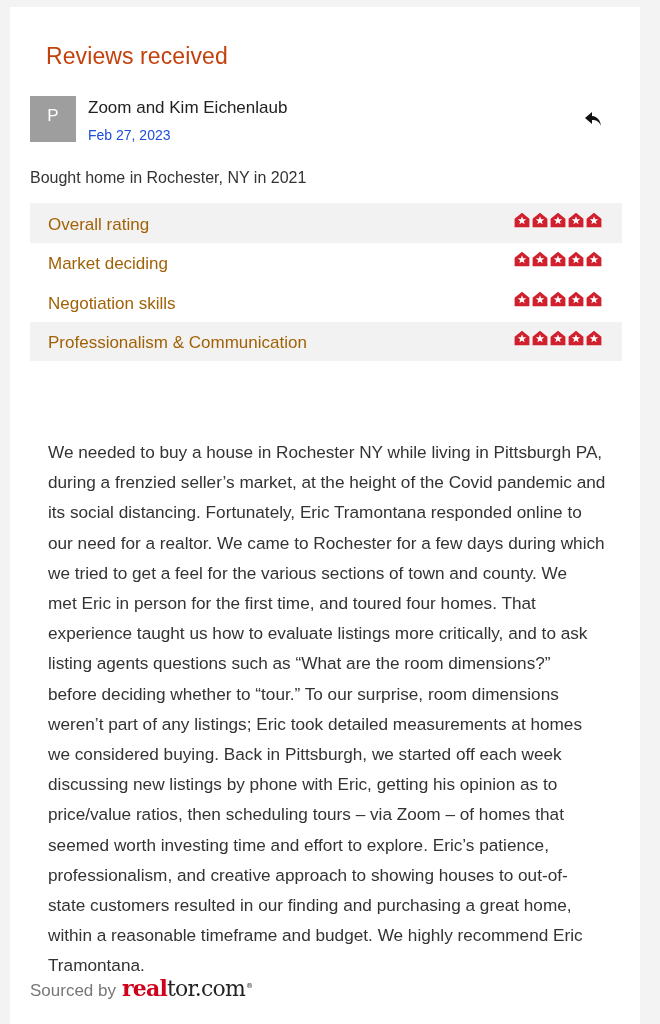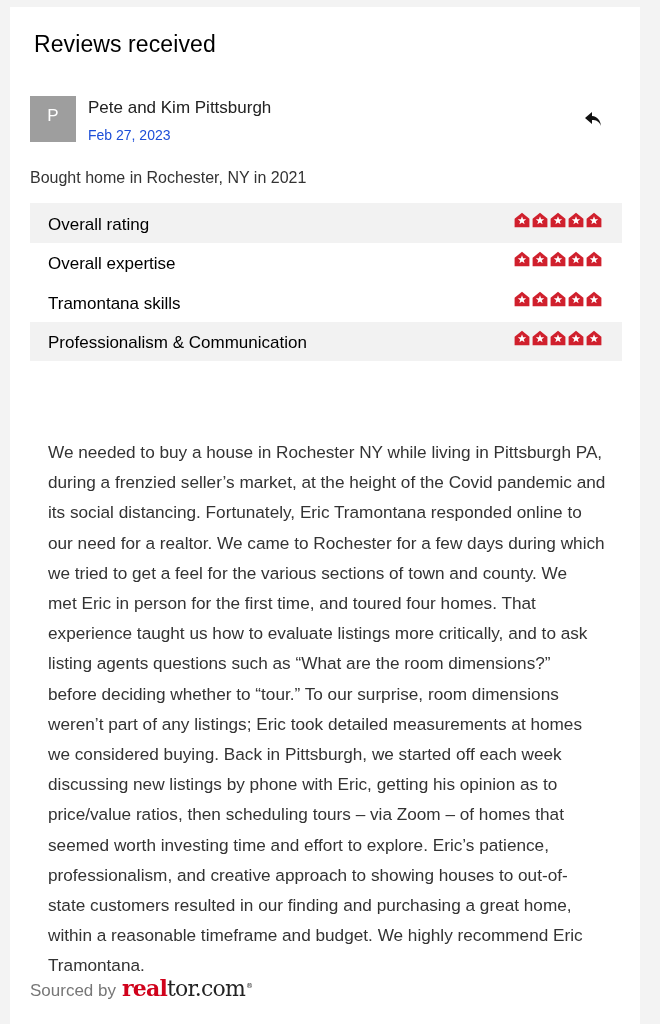--- a/index.html
+++ b/index.html
@@ -20,23 +20,23 @@
       top: 7px;
       width: 630px;
       height: 1030px;
       background: #ffffff;
     }
     .section-title {
       position: absolute;
       left: 20px;
       top: 20px;
       font-size: 23px;
-      color: #000000;
+      color: #c2410c;
       font-weight: 400;
-      margin: 4px;
+      margin: 16px;
       letter-spacing: 0.1px;
     }
     .review-header {
       position: absolute;
       left: 20px;
       top: 83px;
       width: 590px;
       height: 52px;
     }
     .avatar {
@@ -95,21 +95,21 @@
       height: 39.5px;
       display: flex;
       align-items: center;
       justify-content: space-between;
       padding: 0 20px 0 18px;
       box-sizing: border-box;
     }
     .rating-row.shaded { background: #f2f2f2; }
     .rating-label {
       font-size: 17px;
-      color: #000000;
+      color: #a16207;
       white-space: nowrap;
       position: relative;
       top: 2px;
     }
     .rating-icons {
       display: flex;
       gap: 2px;
       position: relative;
       top: -3px;
     }
@@ -165,21 +165,21 @@
     }
   </style>
 </head>
 <body>
 
 <div class="card">
   <h2 class="section-title">Reviews received</h2>
 
   <div class="review-header">
     <div class="avatar">P</div>
-    <div class="reviewer-name">Pete and Kim Pittsburgh</div>
+    <div class="reviewer-name">Zoom and Kim Eichenlaub</div>
     <div class="review-date">Feb 27, 2023</div>
     <div class="reply-button">
       <svg width="20" height="18" viewBox="0 0 20 18">
         <path d="M8 2 L1 8 L8 14 L8 10 C12 10 15 11 17 16 C16.5 10.5 13.5 6.5 8 6 Z" fill="#111111"></path>
       </svg>
     </div>
   </div>
 
   <div class="summary">Bought home in Rochester, NY in 2021</div>
 
@@ -203,21 +203,21 @@
             <path d="M8 0.8 L15.4 6.8 L15.4 15.2 L0.6 15.2 L0.6 6.8 Z" fill="#d0202d"></path>
             <path d="M8 4.2 L9.1 7.2 L12.2 7.3 L9.8 9.2 L10.6 12.3 L8 10.5 L5.4 12.3 L6.2 9.2 L3.8 7.3 L6.9 7.2 Z" fill="#ffffff"></path>
           </svg>
         <svg class="house-star" viewBox="0 0 16 16">
             <path d="M8 0.8 L15.4 6.8 L15.4 15.2 L0.6 15.2 L0.6 6.8 Z" fill="#d0202d"></path>
             <path d="M8 4.2 L9.1 7.2 L12.2 7.3 L9.8 9.2 L10.6 12.3 L8 10.5 L5.4 12.3 L6.2 9.2 L3.8 7.3 L6.9 7.2 Z" fill="#ffffff"></path>
           </svg>
       </span>
     </div>
     <div class="rating-row">
-      <span class="rating-label">Overall expertise</span>
+      <span class="rating-label">Market deciding</span>
       <span class="rating-icons">
         <svg class="house-star" viewBox="0 0 16 16">
             <path d="M8 0.8 L15.4 6.8 L15.4 15.2 L0.6 15.2 L0.6 6.8 Z" fill="#d0202d"></path>
             <path d="M8 4.2 L9.1 7.2 L12.2 7.3 L9.8 9.2 L10.6 12.3 L8 10.5 L5.4 12.3 L6.2 9.2 L3.8 7.3 L6.9 7.2 Z" fill="#ffffff"></path>
           </svg>
         <svg class="house-star" viewBox="0 0 16 16">
             <path d="M8 0.8 L15.4 6.8 L15.4 15.2 L0.6 15.2 L0.6 6.8 Z" fill="#d0202d"></path>
             <path d="M8 4.2 L9.1 7.2 L12.2 7.3 L9.8 9.2 L10.6 12.3 L8 10.5 L5.4 12.3 L6.2 9.2 L3.8 7.3 L6.9 7.2 Z" fill="#ffffff"></path>
           </svg>
         <svg class="house-star" viewBox="0 0 16 16">
@@ -228,21 +228,21 @@
             <path d="M8 0.8 L15.4 6.8 L15.4 15.2 L0.6 15.2 L0.6 6.8 Z" fill="#d0202d"></path>
             <path d="M8 4.2 L9.1 7.2 L12.2 7.3 L9.8 9.2 L10.6 12.3 L8 10.5 L5.4 12.3 L6.2 9.2 L3.8 7.3 L6.9 7.2 Z" fill="#ffffff"></path>
           </svg>
         <svg class="house-star" viewBox="0 0 16 16">
             <path d="M8 0.8 L15.4 6.8 L15.4 15.2 L0.6 15.2 L0.6 6.8 Z" fill="#d0202d"></path>
             <path d="M8 4.2 L9.1 7.2 L12.2 7.3 L9.8 9.2 L10.6 12.3 L8 10.5 L5.4 12.3 L6.2 9.2 L3.8 7.3 L6.9 7.2 Z" fill="#ffffff"></path>
           </svg>
       </span>
     </div>
     <div class="rating-row">
-      <span class="rating-label">Tramontana skills</span>
+      <span class="rating-label">Negotiation skills</span>
       <span class="rating-icons">
         <svg class="house-star" viewBox="0 0 16 16">
             <path d="M8 0.8 L15.4 6.8 L15.4 15.2 L0.6 15.2 L0.6 6.8 Z" fill="#d0202d"></path>
             <path d="M8 4.2 L9.1 7.2 L12.2 7.3 L9.8 9.2 L10.6 12.3 L8 10.5 L5.4 12.3 L6.2 9.2 L3.8 7.3 L6.9 7.2 Z" fill="#ffffff"></path>
           </svg>
         <svg class="house-star" viewBox="0 0 16 16">
             <path d="M8 0.8 L15.4 6.8 L15.4 15.2 L0.6 15.2 L0.6 6.8 Z" fill="#d0202d"></path>
             <path d="M8 4.2 L9.1 7.2 L12.2 7.3 L9.8 9.2 L10.6 12.3 L8 10.5 L5.4 12.3 L6.2 9.2 L3.8 7.3 L6.9 7.2 Z" fill="#ffffff"></path>
           </svg>
         <svg class="house-star" viewBox="0 0 16 16">

